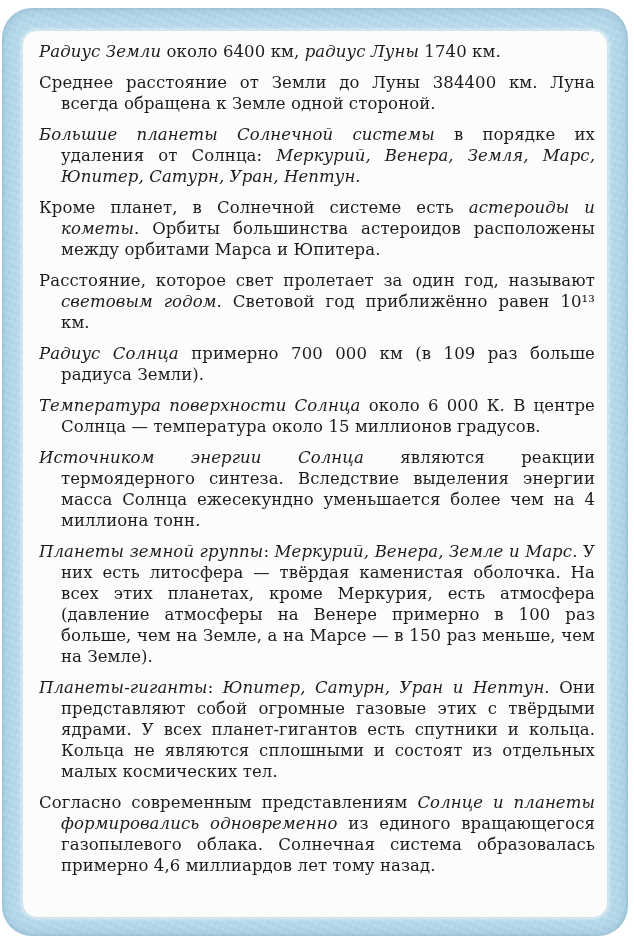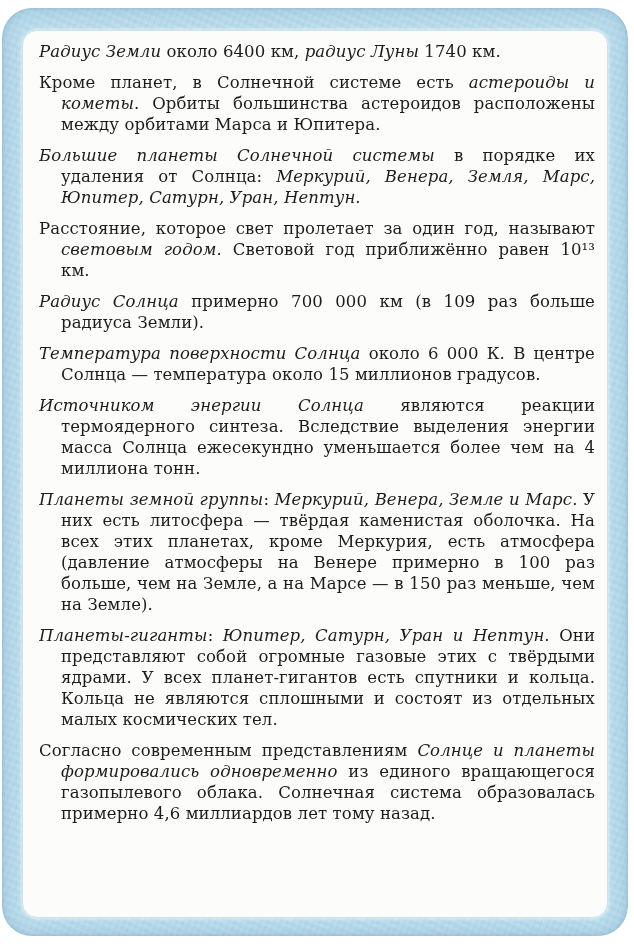--- a/index.html
+++ b/index.html
@@ -56,22 +56,23 @@
   .note em{font-style:italic;}
 </style>
 </head>
 <body>
 
 <div class="page">
   <div class="frame">
     <div class="panel">
       <div class="content">
           <p class="note"><em>Радиус Земли</em><span> около 6400 км, </span><em>радиус Луны</em><span> 1740 км.</span></p>
+          <p class="note"><span>Среднее расстояние от Земли до Луны 384400 км. Луна всегда обращена к Земле одной стороной.</span></p>
+          <p class="note"><em>Большие планеты Солнечной системы</em><span> в порядке их удаления от Солнца: </span><em>Меркурий, Венера, Земля, Марс, Юпитер, Сатурн, Уран, Нептун</em><span>.</span></p>
           <p class="note"><span>Кроме планет, в Солнечной системе есть </span><em>астероиды и кометы</em><span>. Орбиты большинства астероидов расположены между орбитами Марса и Юпитера.</span></p>
-          <p class="note"><em>Большие планеты Солнечной системы</em><span> в порядке их удаления от Солнца: </span><em>Меркурий, Венера, Земля, Марс, Юпитер, Сатурн, Уран, Нептун</em><span>.</span></p>
           <p class="note"><span>Расстояние, которое свет пролетает за один год, называют </span><em>световым годом</em><span>. Световой год приближённо равен 10¹³ км.</span></p>
           <p class="note"><em>Радиус Солнца</em><span> примерно 700 000 км (в 109 раз больше радиуса Земли).</span></p>
           <p class="note"><em>Температура поверхности Солнца</em><span> около 6 000 К. В центре Солнца — температура около 15 миллионов градусов.</span></p>
           <p class="note"><em>Источником энергии Солнца</em><span> являются реакции термоядерного синтеза. Вследствие выделения энергии масса Солнца ежесекундно уменьшается более чем на 4 миллиона тонн.</span></p>
           <p class="note"><em>Планеты земной группы</em><span>: </span><em>Меркурий, Венера, Земле и Марс</em><span>. У них есть литосфера — твёрдая каменистая оболочка. На всех этих планетах, кроме Меркурия, есть атмосфера (давление атмосферы на Венере примерно в 100 раз больше, чем на Земле, а на Марсе — в 150 раз меньше, чем на Земле).</span></p>
           <p class="note"><em>Планеты-гиганты</em><span>: </span><em>Юпитер, Сатурн, Уран и Нептун</em><span>. Они представляют собой огромные газовые этих с твёрдыми ядрами. У всех планет-гигантов есть спутники и кольца. Кольца не являются сплошными и состоят из отдельных малых космических тел.</span></p>
           <p class="note"><span>Согласно современным представлениям </span><em>Солнце и планеты формировались одновременно</em><span> из единого вращающегося газопылевого облака. Солнечная система образовалась примерно 4,6 миллиардов лет тому назад.</span></p>
         </div>
     </div>
   </div>

